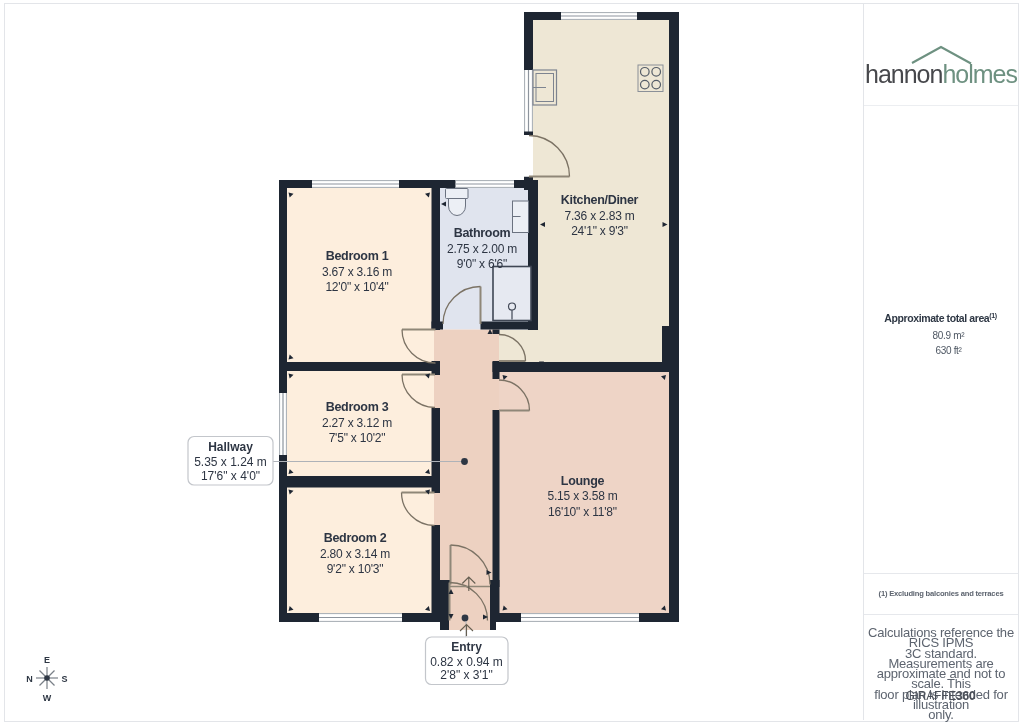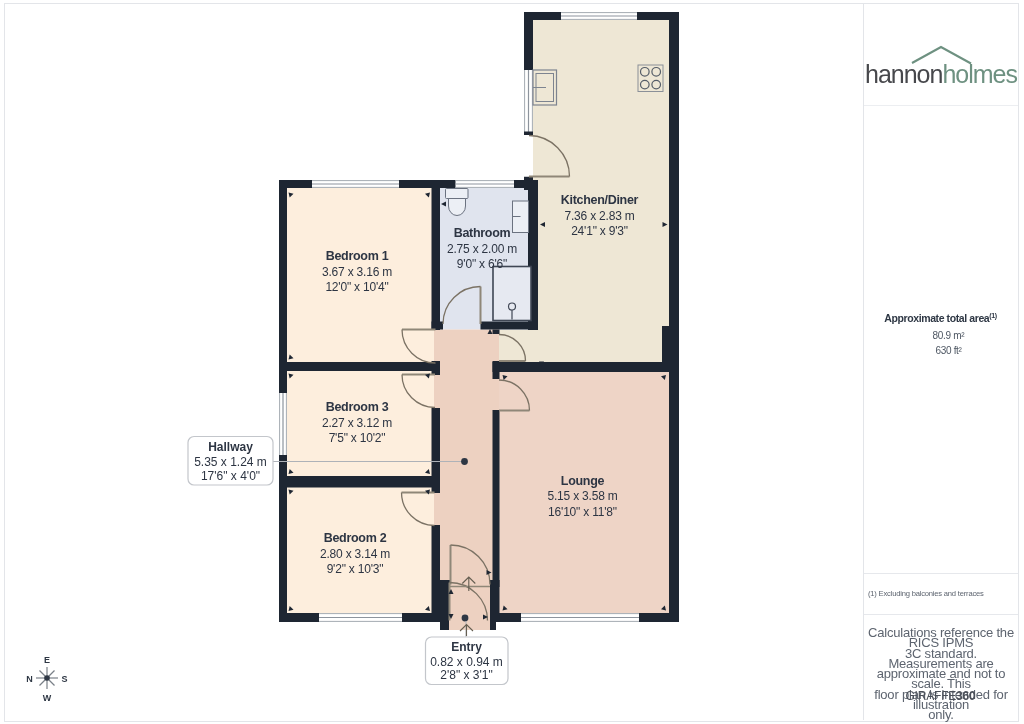--- a/index.html
+++ b/index.html
@@ -5,21 +5,21 @@
   html,body{margin:0;padding:0;background:#ffffff;}
   .page{position:relative;width:1024px;height:724px;background:#ffffff;font-family:"Liberation Sans",sans-serif;overflow:hidden;}
   .pborder{position:absolute;left:4px;top:3px;width:1013px;height:717px;border:1px solid #e3e5e9;}
   .svgwrap{position:absolute;left:0;top:0;}
   .vdiv{position:absolute;left:863px;top:3px;width:1px;height:717px;background:#e3e5e9;}
   .area-b{position:absolute;left:863px;top:312px;width:155px;text-align:center;font-weight:bold;font-size:10.5px;letter-spacing:-0.4px;color:#2e3744;}
   .area-v{position:absolute;left:863px;width:155px;text-align:center;font-size:10px;letter-spacing:-0.3px;color:#4e5763;margin-left:8px;}
   .hr1{position:absolute;left:864px;top:573px;width:154px;height:1px;background:#e6e8ec;}
   .hr2{position:absolute;left:864px;top:614px;width:154px;height:1px;background:#e6e8ec;}
   .hr0{position:absolute;left:864px;top:105px;width:154px;height:1px;background:#eceef1;}
-  .footnote{position:absolute;left:868px;top:589px;width:146px;text-align:left;font-size:7.6px;letter-spacing:-0.2px;color:#5d646f;}
+  .footnote{position:absolute;left:868px;top:589px;width:146px;text-align:center;font-size:7.6px;letter-spacing:-0.2px;color:#5d646f;font-weight:bold;}
   .legal{position:absolute;left:864px;top:628px;width:154px;text-align:center;font-size:13px;letter-spacing:-0.2px;line-height:10.3px;color:#5d646f;}
   .giraffe{position:absolute;left:863px;top:688.5px;width:155px;text-align:center;font-size:12px;letter-spacing:-0.2px;color:#4a4f58;}
 </style>
 </head>
 <body>
 <div class="page">
 
   <div class="pborder"></div>
 
   <svg class="svgwrap" width="1024" height="724" viewBox="0 0 1024 724">

